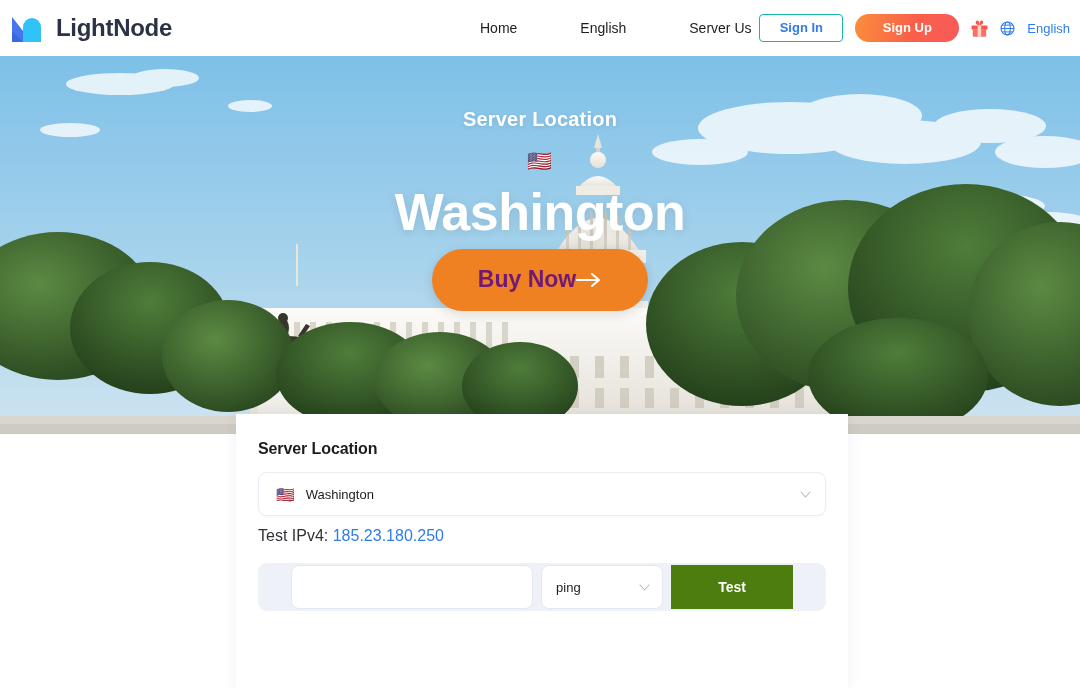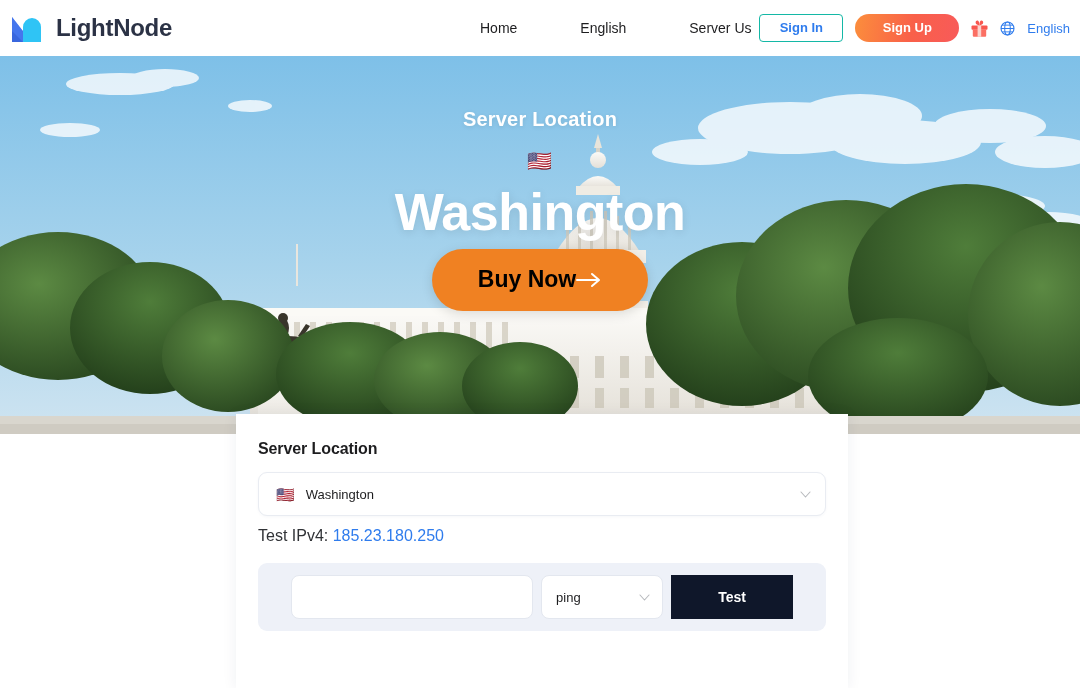--- a/index.html
+++ b/index.html
@@ -144,21 +144,21 @@
     line-height: 1.05;
     text-shadow: 0 2px 10px rgba(0,0,0,0.10);
   }
   .btn-buy {
     margin-top: 9px;
     width: 216px;
     height: 62px;
     border: none;
     border-radius: 31px;
     background: #f08122;
-    color: #000000;
+    color: #701a75;
     font-size: 23px;
     font-weight: bold;
     font-family: "Liberation Sans", sans-serif;
     cursor: pointer;
     display: flex;
     align-items: center;
     justify-content: center;
     gap: 0;
     box-shadow: 0 3px 12px rgba(0,0,0,0.13);
   }
@@ -204,21 +204,21 @@
 
   .ip-line {
     margin-top: 11px;
     font-size: 16px;
     color: #303236;
   }
   .ip-value { color: #2f7ced; }
 
   .test-bar {
     margin-top: 18px;
-    height: 68px;
+    height: 48px;
     background: #eef1f8;
     border-radius: 9px;
     display: flex;
     align-items: center;
     padding: 0 33px;
     gap: 8px;
   }
   .test-input {
     width: 262px;
     height: 44px;
@@ -241,21 +241,21 @@
     align-items: center;
     padding: 0 12px 0 14px;
     cursor: pointer;
   }
   .test-select-value { font-size: 13px; color: #1d1d1f; flex: 1; }
   .btn-test {
     width: 133px;
     height: 44px;
     border: none;
     border-radius: 0;
-    background: #0f172a;
+    background: #4d7c0f;
     color: #ffffff;
     font-size: 14px;
     font-weight: bold;
     font-family: "Liberation Sans", sans-serif;
     cursor: pointer;
   }
 </style>
 </head>
 <body>
 

